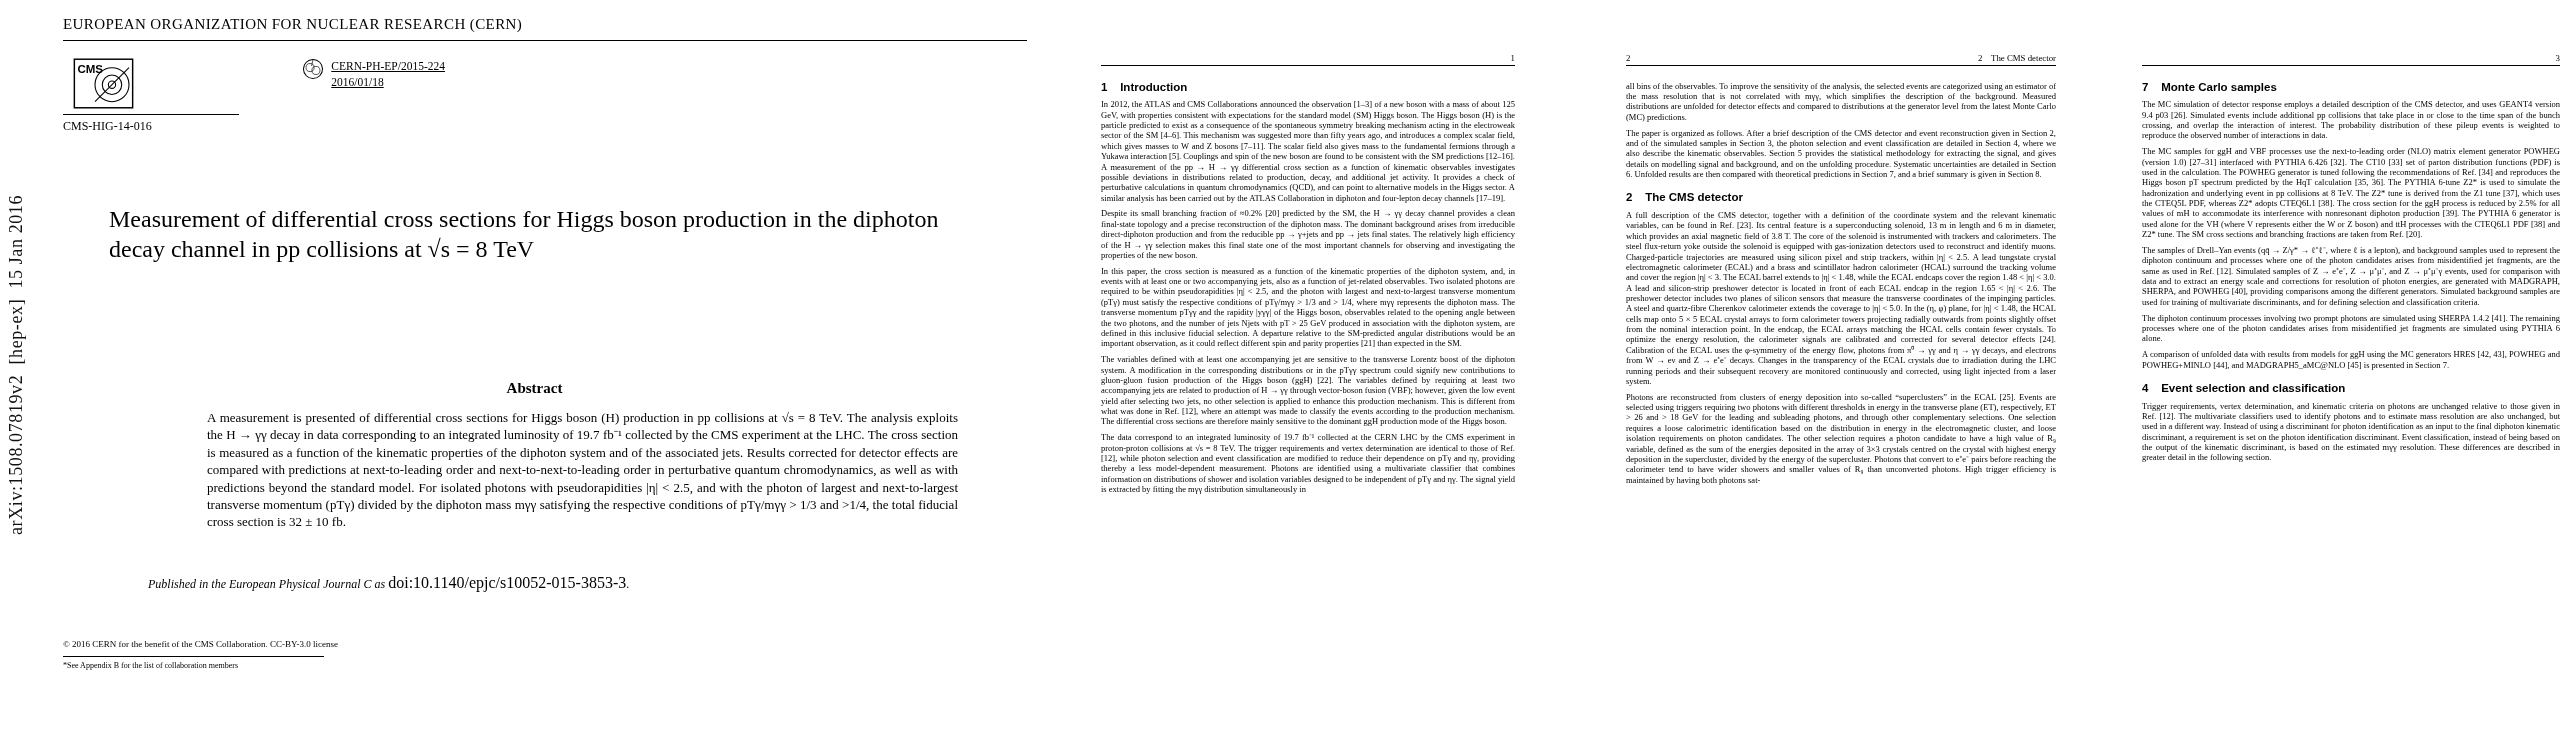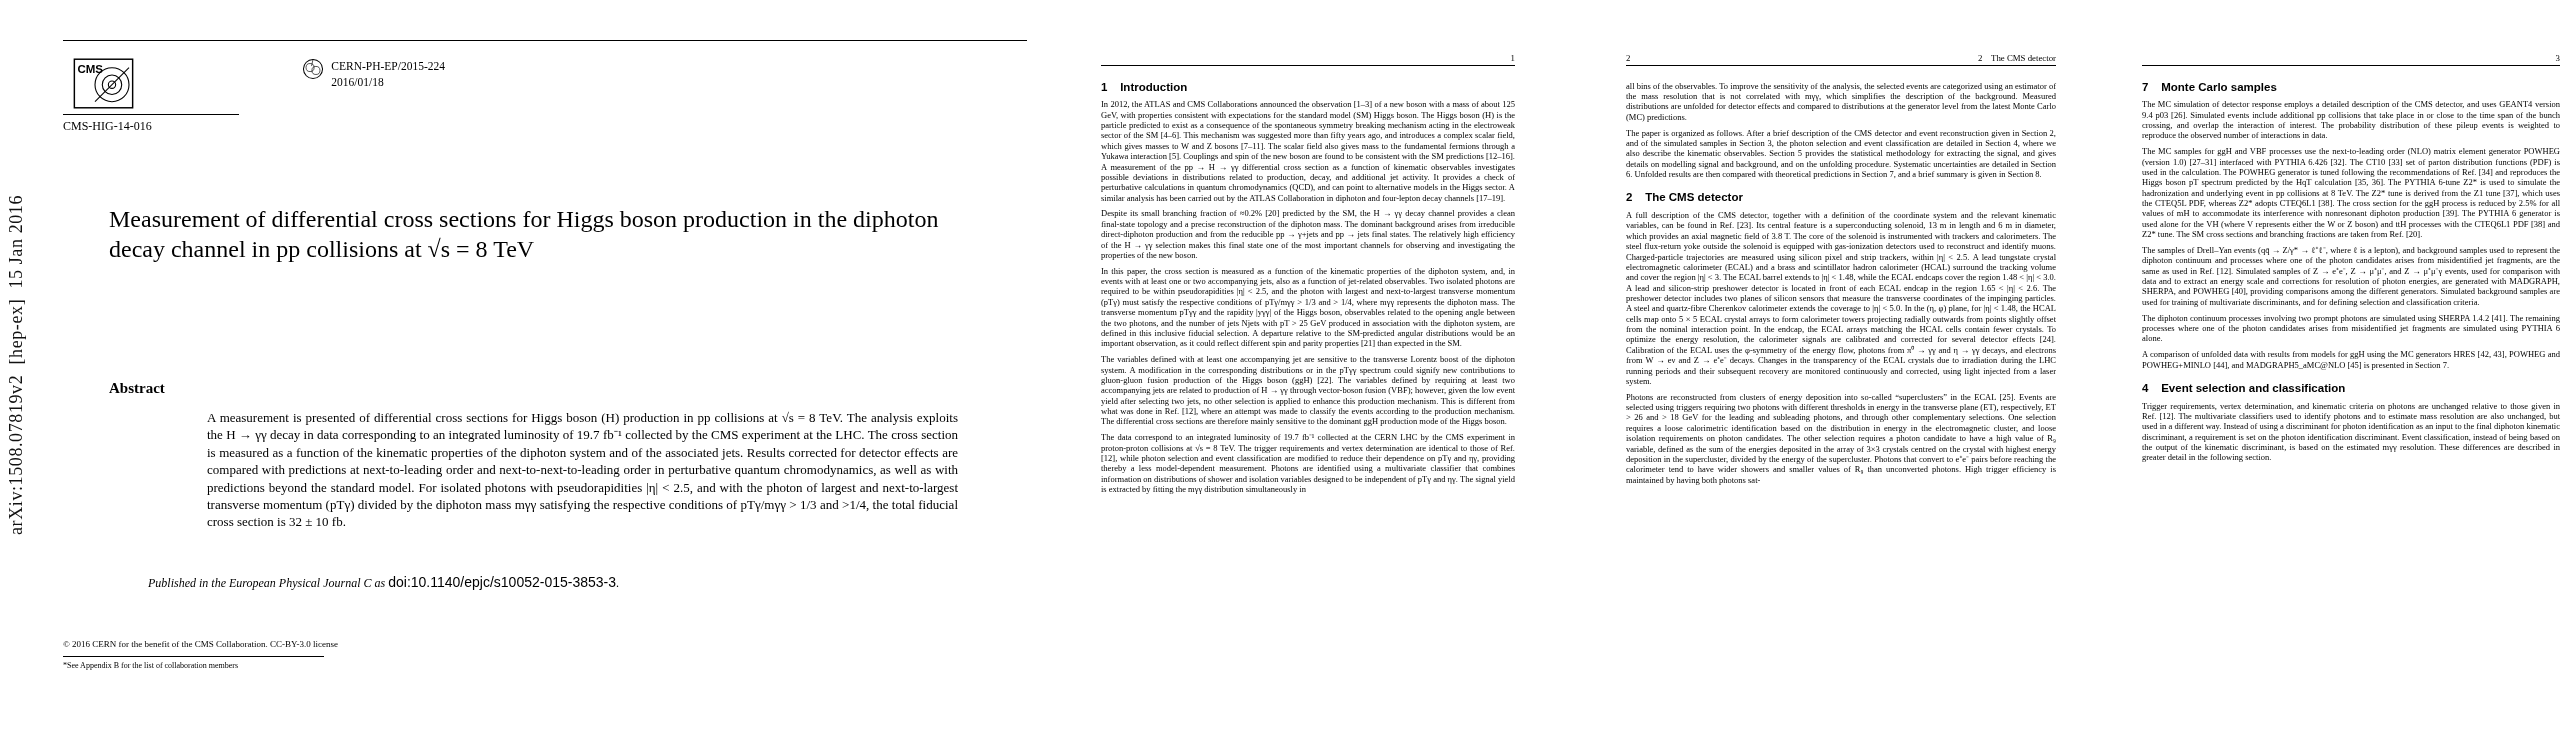--- a/index.html
+++ b/index.html
@@ -18,38 +18,38 @@
   .org-header {
     position:absolute; left:63px; top:16px;
     font-size:15px; letter-spacing:0.4px; white-space:pre;
   }
   .header-rule { position:absolute; left:63px; top:40px; width:964px; border-top:1.2px solid #000; }
 
   .cms-logo { position:absolute; left:63px; top:58px; width:61px; height:51px;padding-left:10px; }
   .logo-rule { position:absolute; left:63px; top:114px; width:176px; border-top:1.2px solid #000; }
   .doc-id { position:absolute; left:63px; top:119px; font-size:12px; }
 
-  .report-block { position:absolute; left:302px; top:58px; display:flex; gap:7.3px; align-items:flex-start; }
+  .report-block { position:absolute; left:302px; top:58px; display:flex; gap:7.3px; align-items:flex-start;text-decoration:underline; }
   .cern-circle { width:22px; height:22px; display:block; }
   .report-lines { font-size:11.5px; line-height:16px; }
 
   .paper-title {
     position:absolute; left:109px; top:205px; width:851px;
     text-align:left; font-size:24px; font-weight:normal; line-height:1.23;
   }
   .authors { position:absolute; left:109px; top:335px; width:851px; text-align:center; font-size:15px; }
-  .abstract-heading { position:absolute; left:109px; top:380px; width:851px; text-align:left; font-size:15px; font-weight:bold; }
+  .abstract-heading { position:absolute; left:109px; top:380px; width:851px; text-align:center; font-size:15px; font-weight:bold; }
   .abstract-text {
     position:absolute; left:159px; top:409px; width:751px;
     font-size:13px; line-height:1.34; text-align:justify;margin-left:48px;
   }
 
   .published-line { position:absolute; left:148px; top:574px; font-size:12px; }
   .pub-prefix { font-style:italic; }
-  .pub-doi { font-family:Liberation Sans, sans-serif; font-size:14px; }
+  .pub-doi { font-family:Liberation Serif, serif; font-size:16px; }
 
   .copyright-line { position:absolute; left:63px; top:639px; font-size:9px; }
   .footnote-rule { position:absolute; left:63px; top:656px; width:261px; border-top:0.6px solid #000; }
   .collab-footnote { position:absolute; left:63px; top:661px; font-size:8px; }
 
   .arxiv-stamp {
     position:absolute; left:6px; top:0; height:729px;
     writing-mode:vertical-rl; transform:rotate(180deg);
     text-align:center; font-size:18px; letter-spacing:0.6px; white-space:pre;
     color:#111;
@@ -75,20 +75,21 @@
     margin-bottom:5.5px;
   }
 </style>
 </head>
 <body>
 
 <div>
 
   <section class="title-page">
 
+    <div class="org-header">EUROPEAN ORGANIZATION FOR NUCLEAR RESEARCH (CERN)</div>
     <div class="header-rule"></div>
 
     <div class="arxiv-stamp">arXiv:1508.07819v2  [hep-ex]  15 Jan 2016</div>
 
     <div class="cms-logo">
       <svg viewBox="0 0 50 42" width="61" height="51" xmlns="http://www.w3.org/2000/svg">
         <rect x="1" y="1" width="48" height="40" fill="none" stroke="#000" stroke-width="1.2"></rect>
         <circle cx="32" cy="22" r="14" fill="none" stroke="#000" stroke-width="0.9"></circle>
         <circle cx="32" cy="22" r="8" fill="none" stroke="#000" stroke-width="0.9"></circle>
         <circle cx="32" cy="22" r="3" fill="none" stroke="#000" stroke-width="0.9"></circle>

